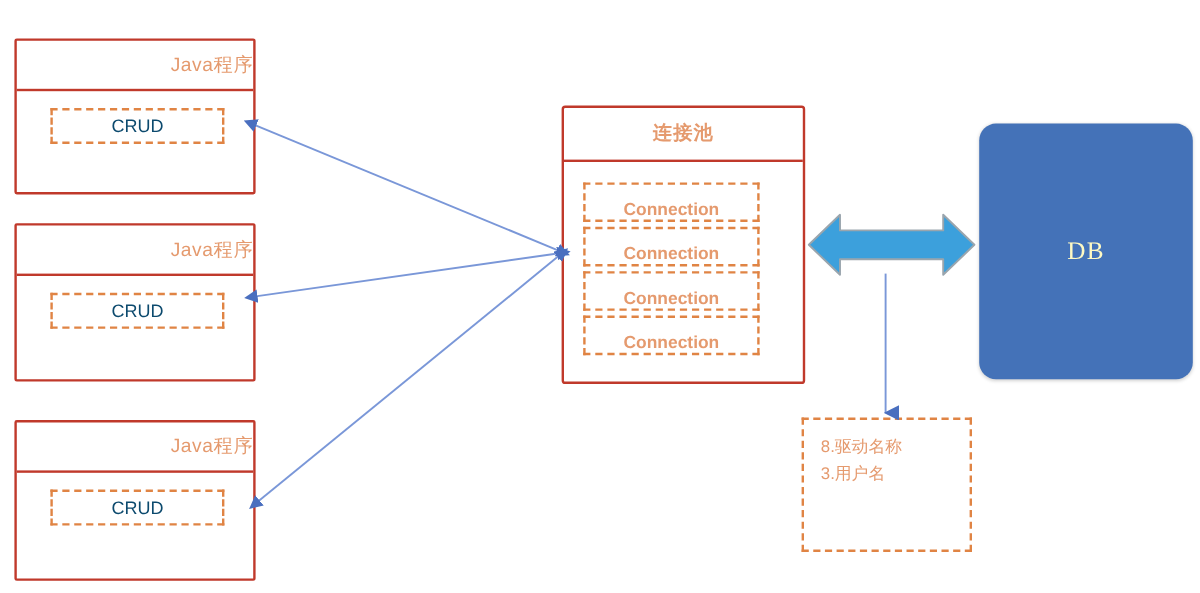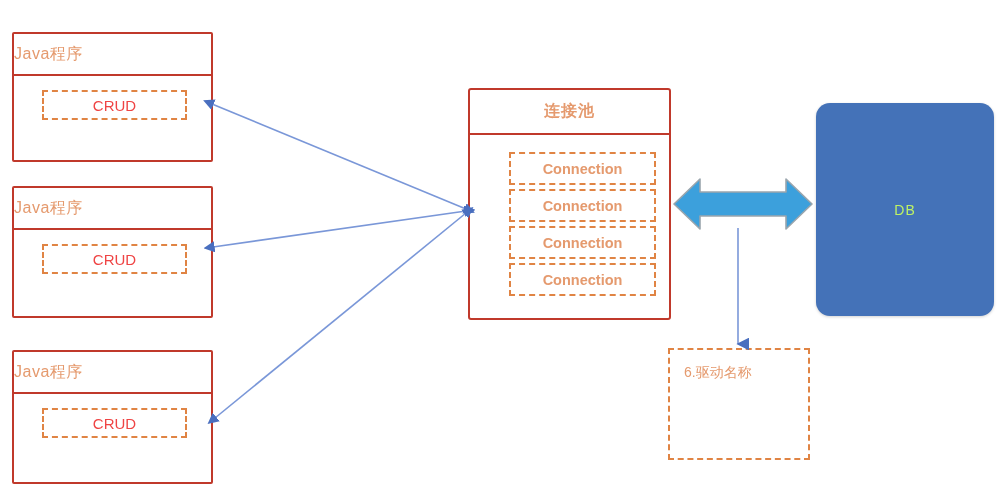--- a/index.html
+++ b/index.html
@@ -24,21 +24,21 @@
     border: 2.5px solid #c0392b;
     background: #ffffff;
     box-sizing: border-box;
     border-radius: 2px;
   }
   .app-header {
     height: 42px;
     border-bottom: 2.5px solid #c0392b;
     display: flex;
     align-items: center;
-    justify-content: flex-start;
+    justify-content: flex-end;
     box-sizing: border-box;
   }
   .app-header-text {
     color: #e59a6e;
     font-size: 16px;
     letter-spacing: 0.5px;
     white-space: nowrap;
   }
   .app-body {
     position: relative;
@@ -48,21 +48,21 @@
   .dashed-box {
     position: absolute;
     border: 2px dashed #e08444;
     box-sizing: border-box;
     display: flex;
     align-items: center;
     justify-content: center;
     background: transparent;
   }
   .dashed-label {
-    color: #ef4444;
+    color: #0c4a6e;
     font-size: 15px;
     white-space: nowrap;
   }
 
   
   #pool-box {
     position: absolute;
     left: 468px;
     top: 88px;
     width: 203px;
@@ -81,27 +81,27 @@
     justify-content: center;
     box-sizing: border-box;
   }
   #pool-header-text {
     color: #e59a6e;
     font-size: 16px;
     letter-spacing: 1px;
   }
   .conn-box {
     position: absolute;
-    left: 39px;
+    left: 16px;
     width: 147px;
     height: 33px;
     border: 2px dashed #e08444;
     box-sizing: border-box;
     display: flex;
-    align-items: center;
+    align-items: flex-end;
     justify-content: center;
   }
   .conn-label {
     color: #e59a6e;
     font-size: 14.5px;
     white-space: nowrap;
   }
 
   
   #db-box {
@@ -111,23 +111,24 @@
     width: 178px;
     height: 213px;
     background: #4472b8;
     border-radius: 14px;
     display: flex;
     align-items: center;
     justify-content: center;
     box-shadow: 0 1px 3px rgba(0,0,0,0.18);
   }
   #db-label {
-    color: #bef264;
-    font-size: 14px;
+    color: #fef9c3;
+    font-size: 21px;
     letter-spacing: 1px;
+    font-family: Liberation Serif, serif;
   }
 
   
   #props-box {
     position: absolute;
     left: 668px;
     top: 348px;
     width: 142px;
     height: 112px;
     border: 2px dashed #e08444;
@@ -205,21 +206,22 @@
     <div class="conn-box" style="top:173px;">
       <span class="conn-label">Connection</span>
     </div>
   </div>
 
   <div id="db-box">
     <span id="db-label">DB</span>
   </div>
 
   <div id="props-box">
-    <div class="prop-line">6.驱动名称</div>
+    <div class="prop-line">8.驱动名称</div>
+    <div class="prop-line">3.用户名</div>
   </div>
 
   <svg id="arrows" viewBox="0 0 1000 494" xmlns="http://www.w3.org/2000/svg">
     <defs>
       <marker id="headL" markerWidth="7" markerHeight="7" refX="6" refY="3.5" orient="auto" markerUnits="strokeWidth">
         <path d="M7,0 L7,7 L0,3.5 z" fill="#4a6fbf"></path>
       </marker>
       <marker id="headR" markerWidth="7" markerHeight="7" refX="1" refY="3.5" orient="auto" markerUnits="strokeWidth">
         <path d="M0,0 L0,7 L7,3.5 z" fill="#4a6fbf"></path>
       </marker>

